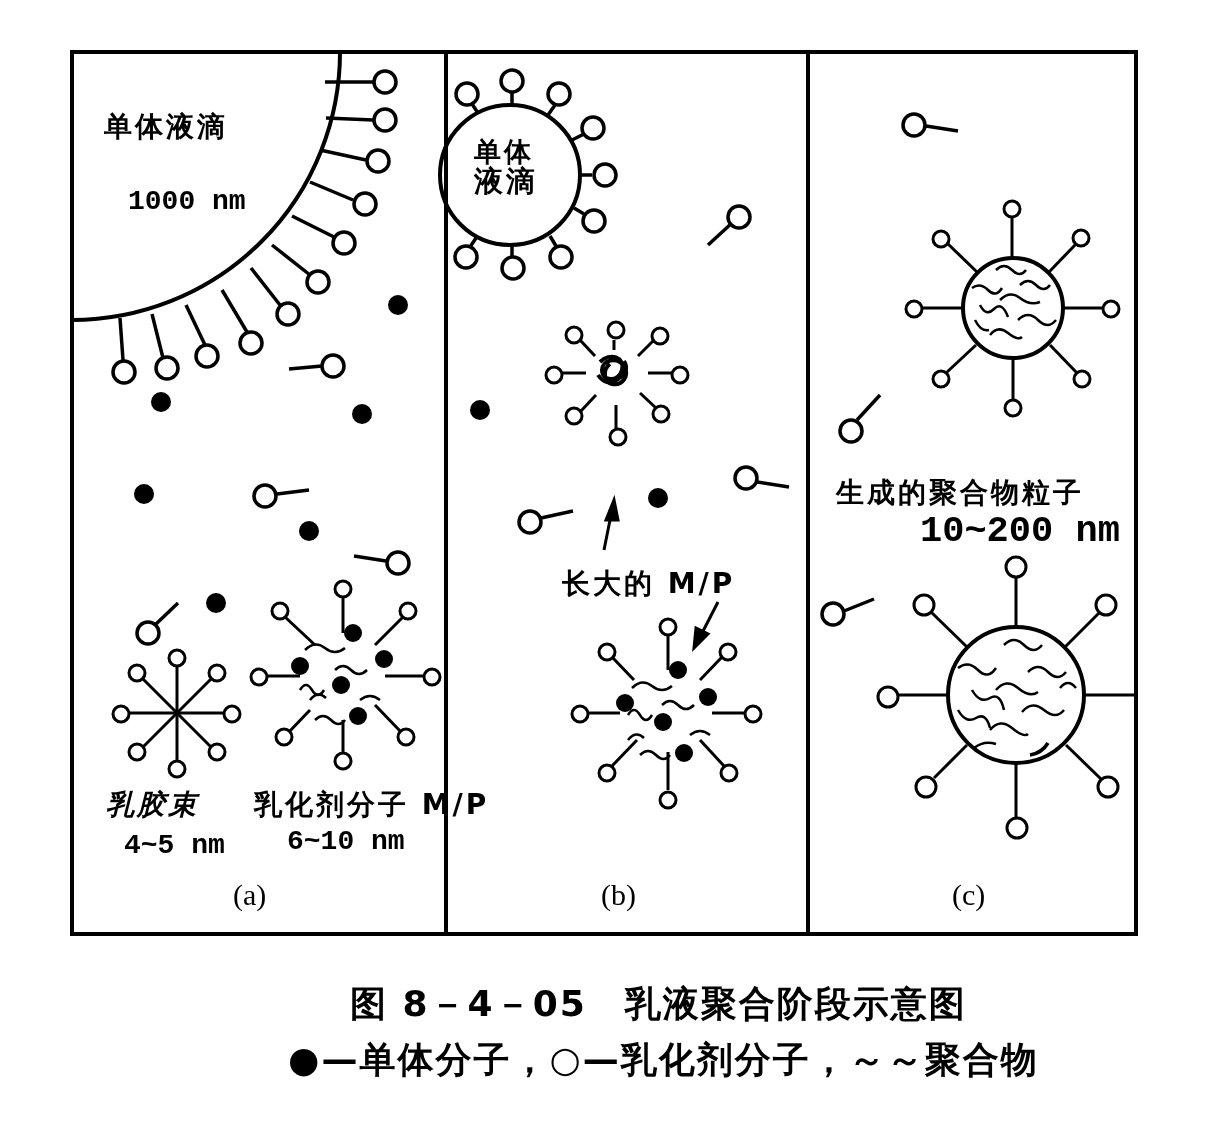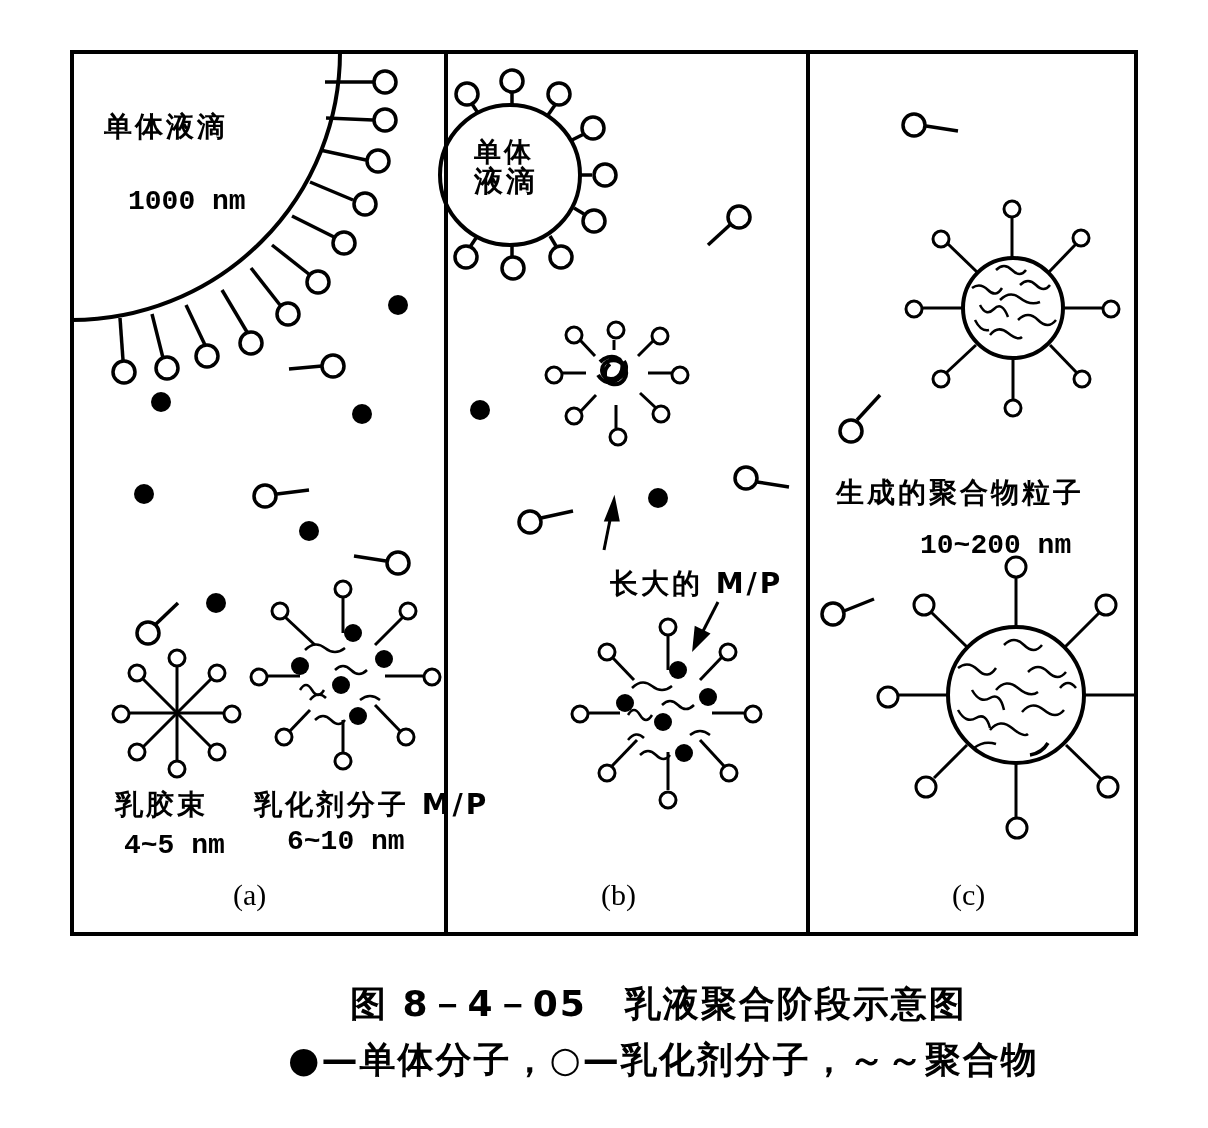--- a/index.html
+++ b/index.html
@@ -289,29 +289,29 @@
       <path d="M 974 748 q 10 -8 22 -4" stroke-width="2.5"></path>
       <path d="M 1030 755 q 12 -2 18 -12" stroke-width="3.5"></path>
     </g>
   </g>
 
   <g></g>
 </svg>
 
 <div class="lbl cn" style="left:104px; top:108px;">单体液滴</div>
 <div class="lbl num" style="left:128px; top:186px; font-size:28px;">1000 nm</div>
-<div class="lbl cn" style="left:115px; top:786px;">乳胶束</div>
+<div class="lbl cn" style="left:106px; top:786px;font-style:italic;">乳胶束</div>
 <div class="lbl cn" style="left:254px; top:786px;">乳化剂分子 M/P</div>
 <div class="lbl num" style="left:124px; top:830px; font-size:28px;">4~5 nm</div>
 <div class="lbl num" style="left:287px; top:826px; font-size:28px;text-align:right;">6~10 nm</div>
 <div class="lbl sub" style="left:233px; top:878px;">(a)</div>
 
 <div class="lbl cn" style="left:474px; top:134px; font-size:27px;font-family:Liberation Serif, serif;">单体</div>
 <div class="lbl cn" style="left:474px; top:162px; font-size:29px;">液滴</div>
-<div class="lbl cn" style="left:562px; top:565px;margin-left:48px;">长大的 M/P</div>
+<div class="lbl cn" style="left:562px; top:565px;">长大的 M/P</div>
 <div class="lbl sub" style="left:601px; top:878px;">(b)</div>
 
 <div class="lbl cn" style="left:836px; top:468px;margin-top:6px;">生成的聚合物粒子</div>
-<div class="lbl num" style="left:920px; top:530px; font-size:28px;">10~200 nm</div>
+<div class="lbl num" style="left:920px; top:510px; font-size:37px;">10~200 nm</div>
 <div class="lbl sub" style="left:952px; top:878px;">(c)</div>
 
 <div class="lbl caption" style="left:350px; top:980px;">图 8－4－05　乳液聚合阶段示意图</div>
 <div class="lbl caption" style="left:288px; top:1036px;text-align:right;">●—单体分子，○—乳化剂分子，～～聚合物</div>
 
 </body></html>

